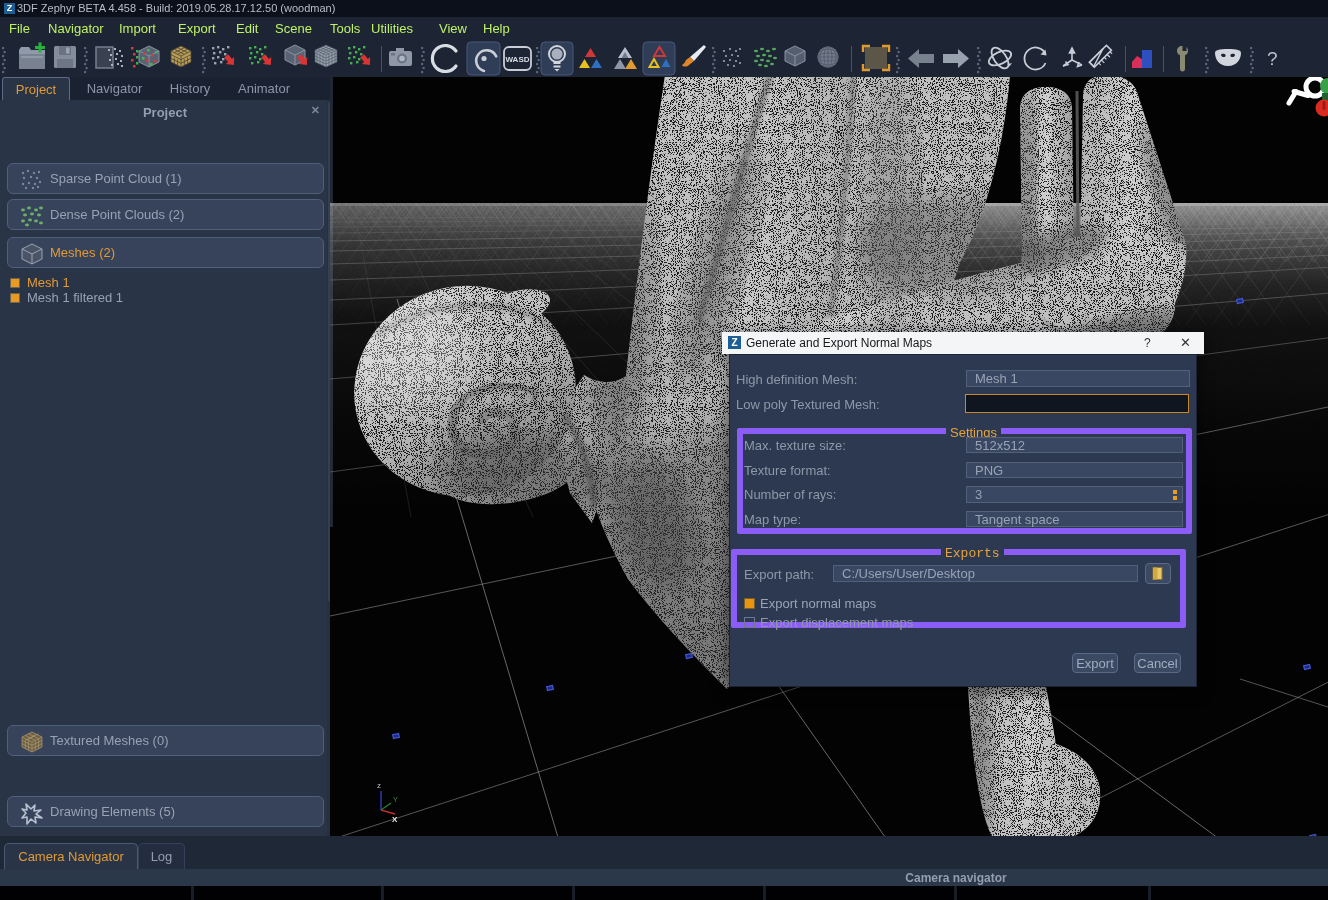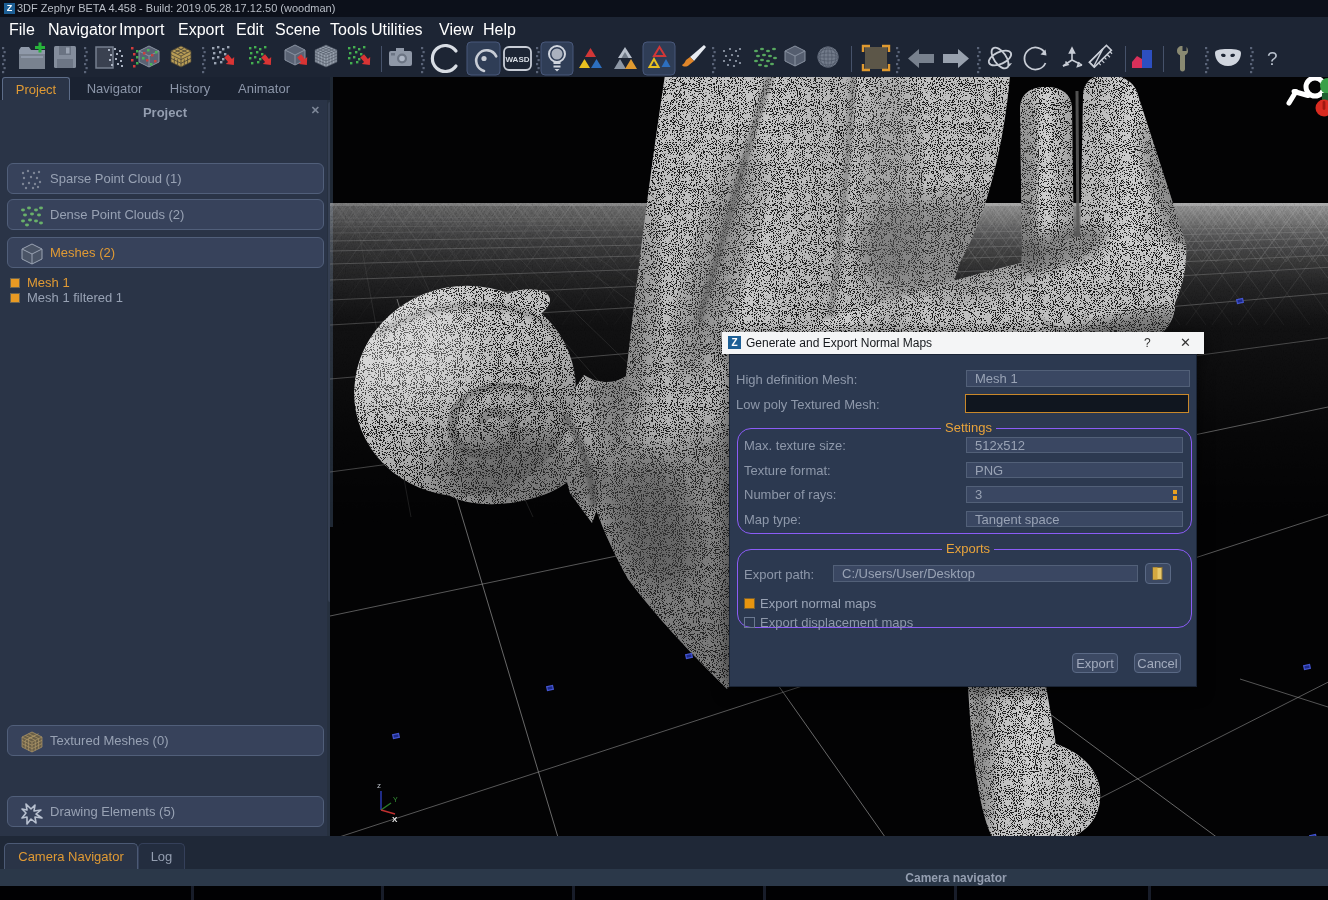--- a/index.html
+++ b/index.html
@@ -6,21 +6,21 @@
   html,body { width:1328px; height:900px; overflow:hidden; background:#000; font-family:"Liberation Sans", sans-serif; }
   .abs { position:absolute; }
   #stage { position:relative; width:1328px; height:900px; background:#1d2534; }
 
   
   #wtitle { left:0; top:0; width:1328px; height:17px; background:#0c101a; color:#b8bdc6; font-size:11px; }
   #wtitle .zico { position:absolute; left:4px; top:3px; width:11px; height:11px; background:#1d5f95; color:#fff; font-size:9px; font-weight:bold; text-align:center; line-height:11px; }
   #wtitle .ttext { position:absolute; left:17px; top:2px;text-align:center; }
 
   
-  #menubar { left:0; top:17px; width:1328px; height:23px; background:#1d2534; color:#ffffff; font-size:16px; }
+  #menubar { left:0; top:17px; width:1328px; height:23px; background:#1d2534; color:#bef264; font-size:13px; }
   #menubar span { position:absolute; top:4px; }
 
   
   #toolbar { left:0; top:40px; width:1328px; height:37px; background:#1d2534; }
 
   
   #ltabs { left:0; top:77px; width:330px; height:23px; background:#1a2231; font-size:13px; color:#8c96a9; }
   #ltabs .tab { position:absolute; top:0; height:23px; padding-top:4px; text-align:center; }
   #ltabs .active { background:#2a3447; border:1px solid #5c6c88; border-bottom:none; border-radius:3px 3px 0 0; color:#e09a34; }
   #lpanel { left:0; top:100px; width:330px; height:736px; background:#2a3447; }
@@ -49,21 +49,21 @@
 
   
   #dlg { left:722px; top:332px; width:482px; height:356px; filter:drop-shadow(0 4px 8px rgba(0,0,0,0.6)); }
   #dlgtitle { left:0; top:0; width:482px; height:22px; background:#f4f5f6; color:#15181c; font-size:12px; }
   #dlgtitle .zi { position:absolute; left:6px; top:4px; width:13px; height:13px; background:#1d5f95; color:#fff; font-weight:bold; font-size:10px; text-align:center; line-height:13px; }
   #dlgtitle .tt { position:absolute; left:24px; top:4px; } 
   #dlgbody { left:7px; top:22px; width:468px; height:333px; background:#2c3950; border:1px solid #1a2435; }
   .dlbl { position:absolute; color:#8e98aa; font-size:13px; }
   .dinp { position:absolute; background:#3a4762; border:1px solid #526078; color:#99a3b5; font-size:13px; }
   .dinp span { position:absolute; left:8px; top:0px; }
-  .grp { position:absolute; border:1px solid #8b5cf6; border-radius:14px; }
+  .grp { position:absolute; border:6px solid #8b5cf6; border-radius:2px; }
   .gtitle { position:absolute; top:-9px; background:#2c3950; color:#e8a33b; font-size:13px; padding:0 4px; }
   .dbtn { position:absolute; background:#3c4963; border:1px solid #5a6985; border-radius:4px; color:#a2abbd; font-size:13px; text-align:center; }
   .cbx { position:absolute; width:11px; height:11px; }
 </style>
 </head>
 <body>
 <div id="stage">
 
   <div id="wtitle" class="abs">
       <div class="zico">Z</div>
@@ -764,21 +764,21 @@
     <div class="dinp" style="left:244px;top:154px;width:217px;height:17px;">
         <span>3</span>
       <i style="position:absolute;right:5px;top:3px;width:4px;height:4px;background:#e8a020;"></i>
       <i style="position:absolute;right:5px;top:9px;width:4px;height:4px;background:#e8a020;"></i>
     </div>
     <div class="dlbl" style="left:22px;top:180px;">Map type:</div>
     <div class="dinp" style="left:244px;top:179px;width:217px;height:16px;">
         <span>Tangent space</span>
       </div>
 
-    <div class="grp" style="left:15px;top:217px;width:455px;height:79px;">
+    <div class="grp" style="left:9px;top:217px;width:455px;height:79px;font-family:Liberation Mono, monospace;">
         <div class="gtitle" style="left:204px;">Exports</div>
       </div>
     <div class="dlbl" style="left:22px;top:235px;">Export path:</div>
     <div class="dinp" style="left:111px;top:233px;width:305px;height:17px;">
         <span>C:/Users/User/Desktop</span>
       </div>
     <div class="dbtn" style="left:423px;top:231px;width:26px;height:21px;"><svg width="12" height="14" viewBox="0 0 12 14" style="margin-top:3px;">
           <rect x="1" y="0.5" width="9" height="12" fill="#e8c86a" stroke="#8a7030" stroke-width="1"></rect>
           <rect x="1" y="0.5" width="4.5" height="12" fill="#d4a840"></rect>
         </svg></div>

